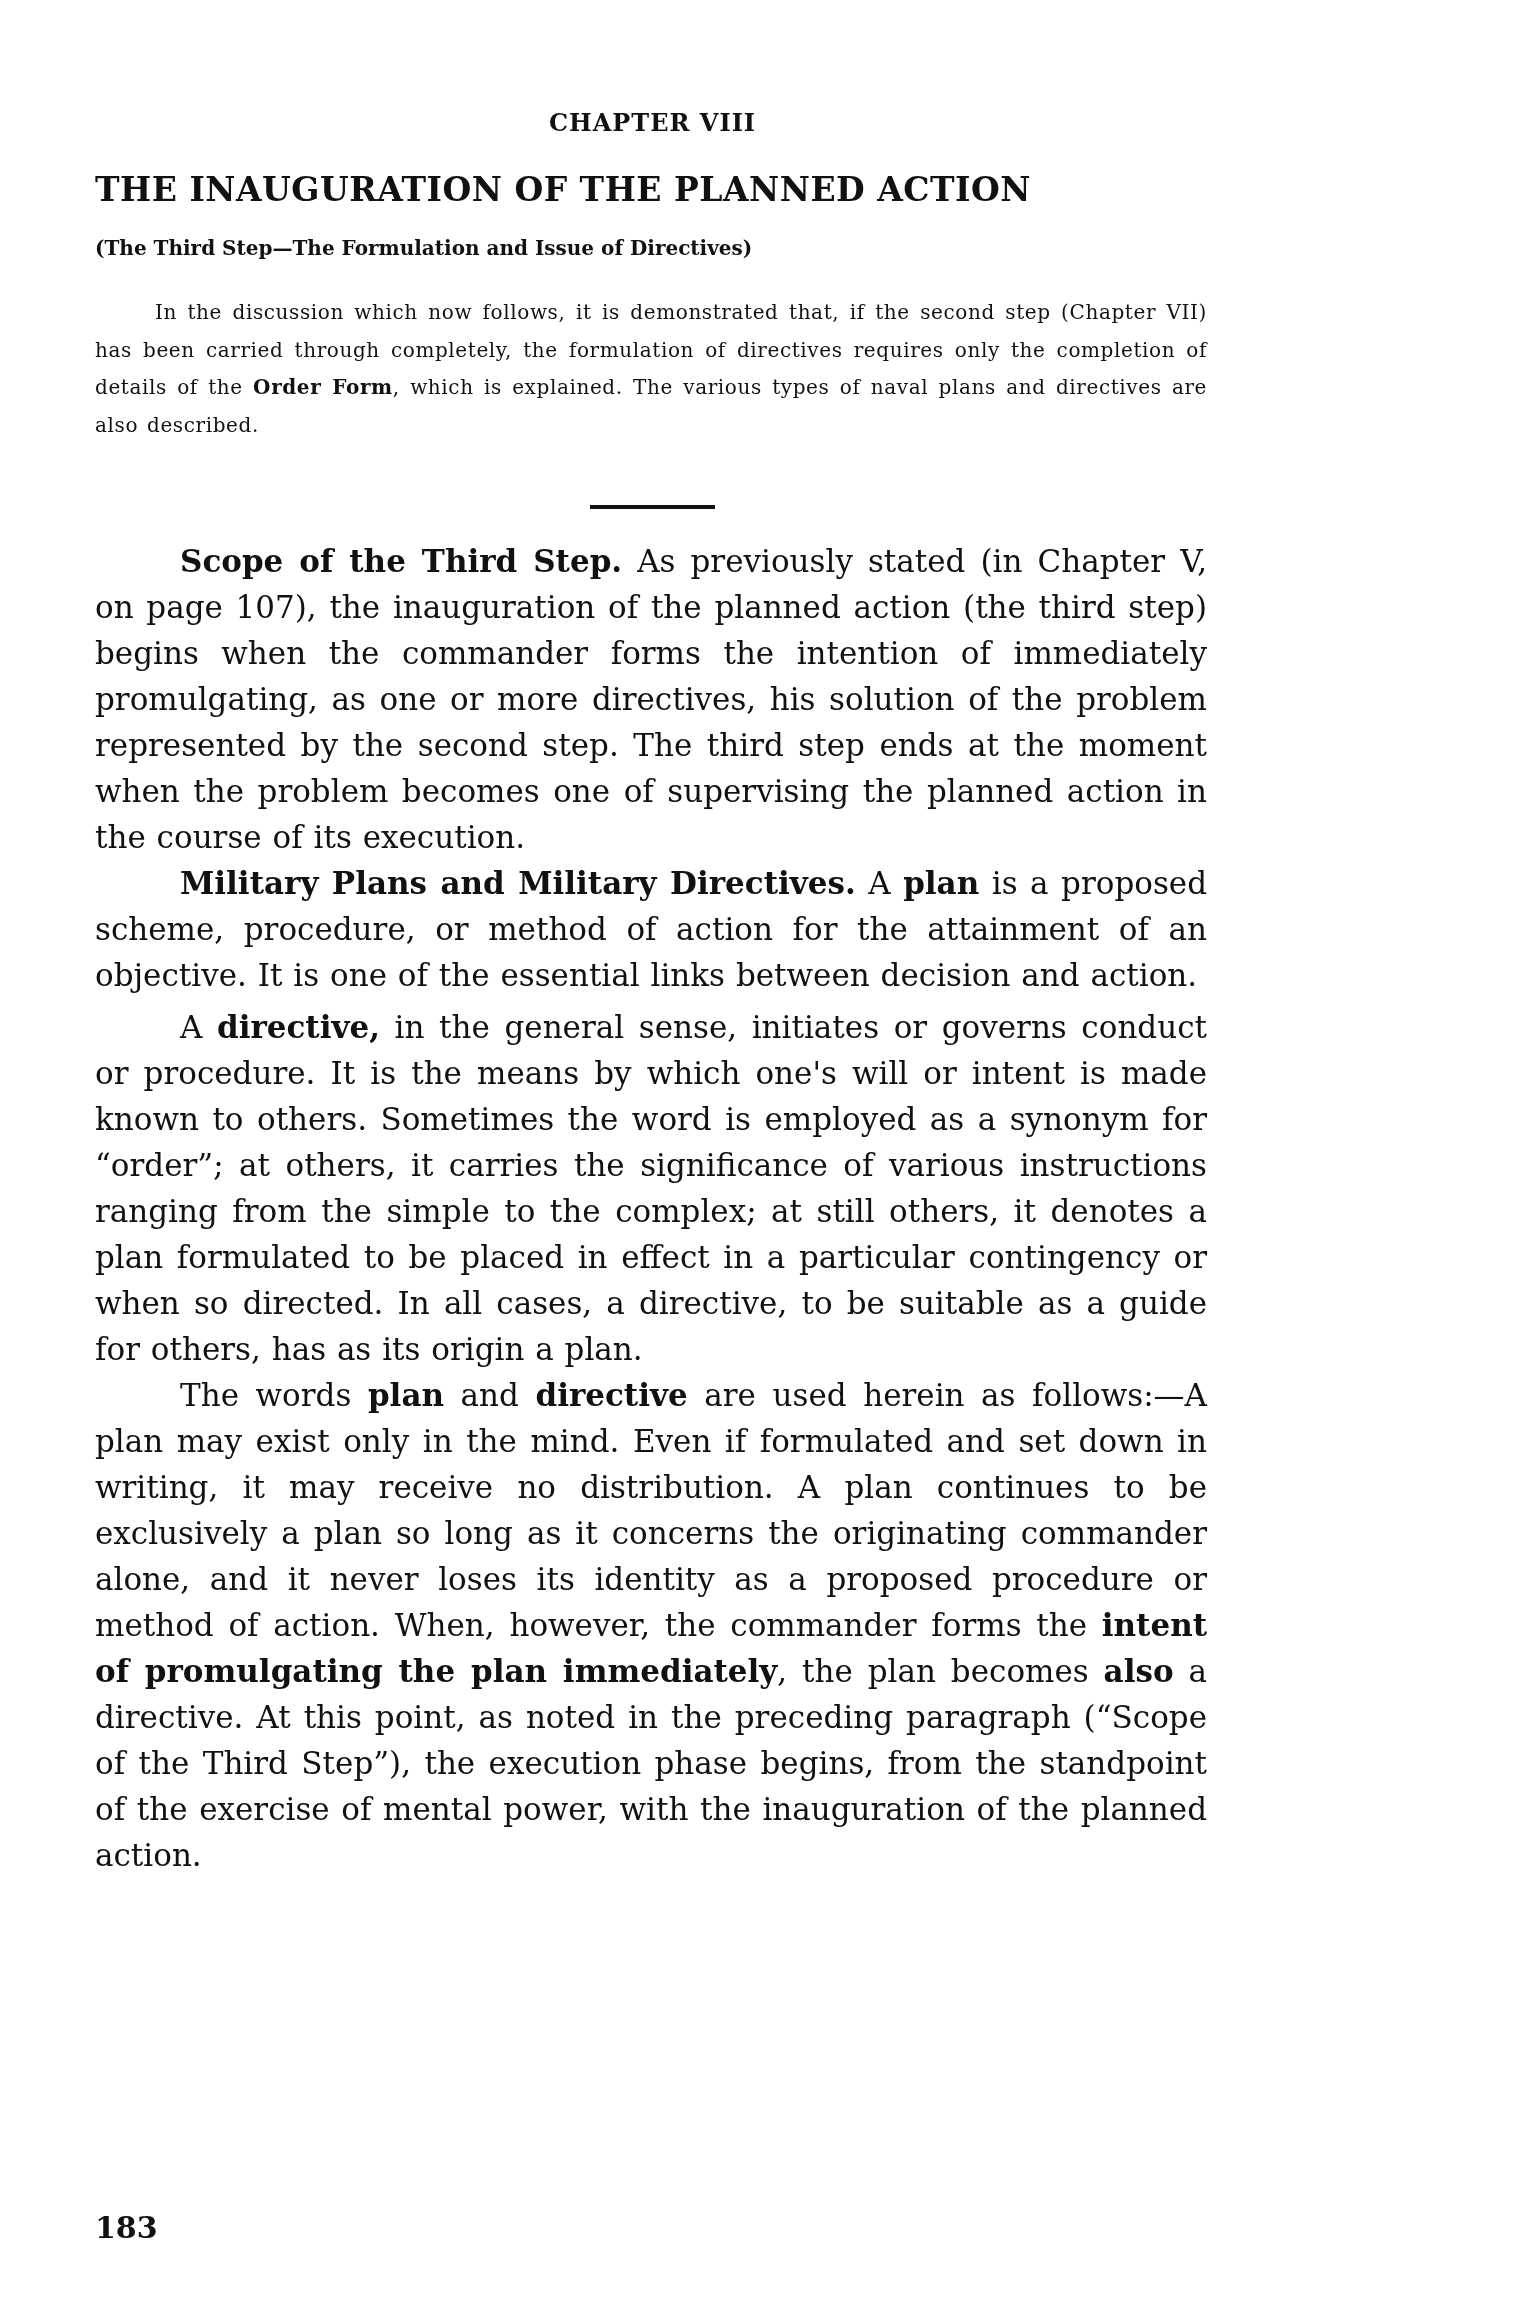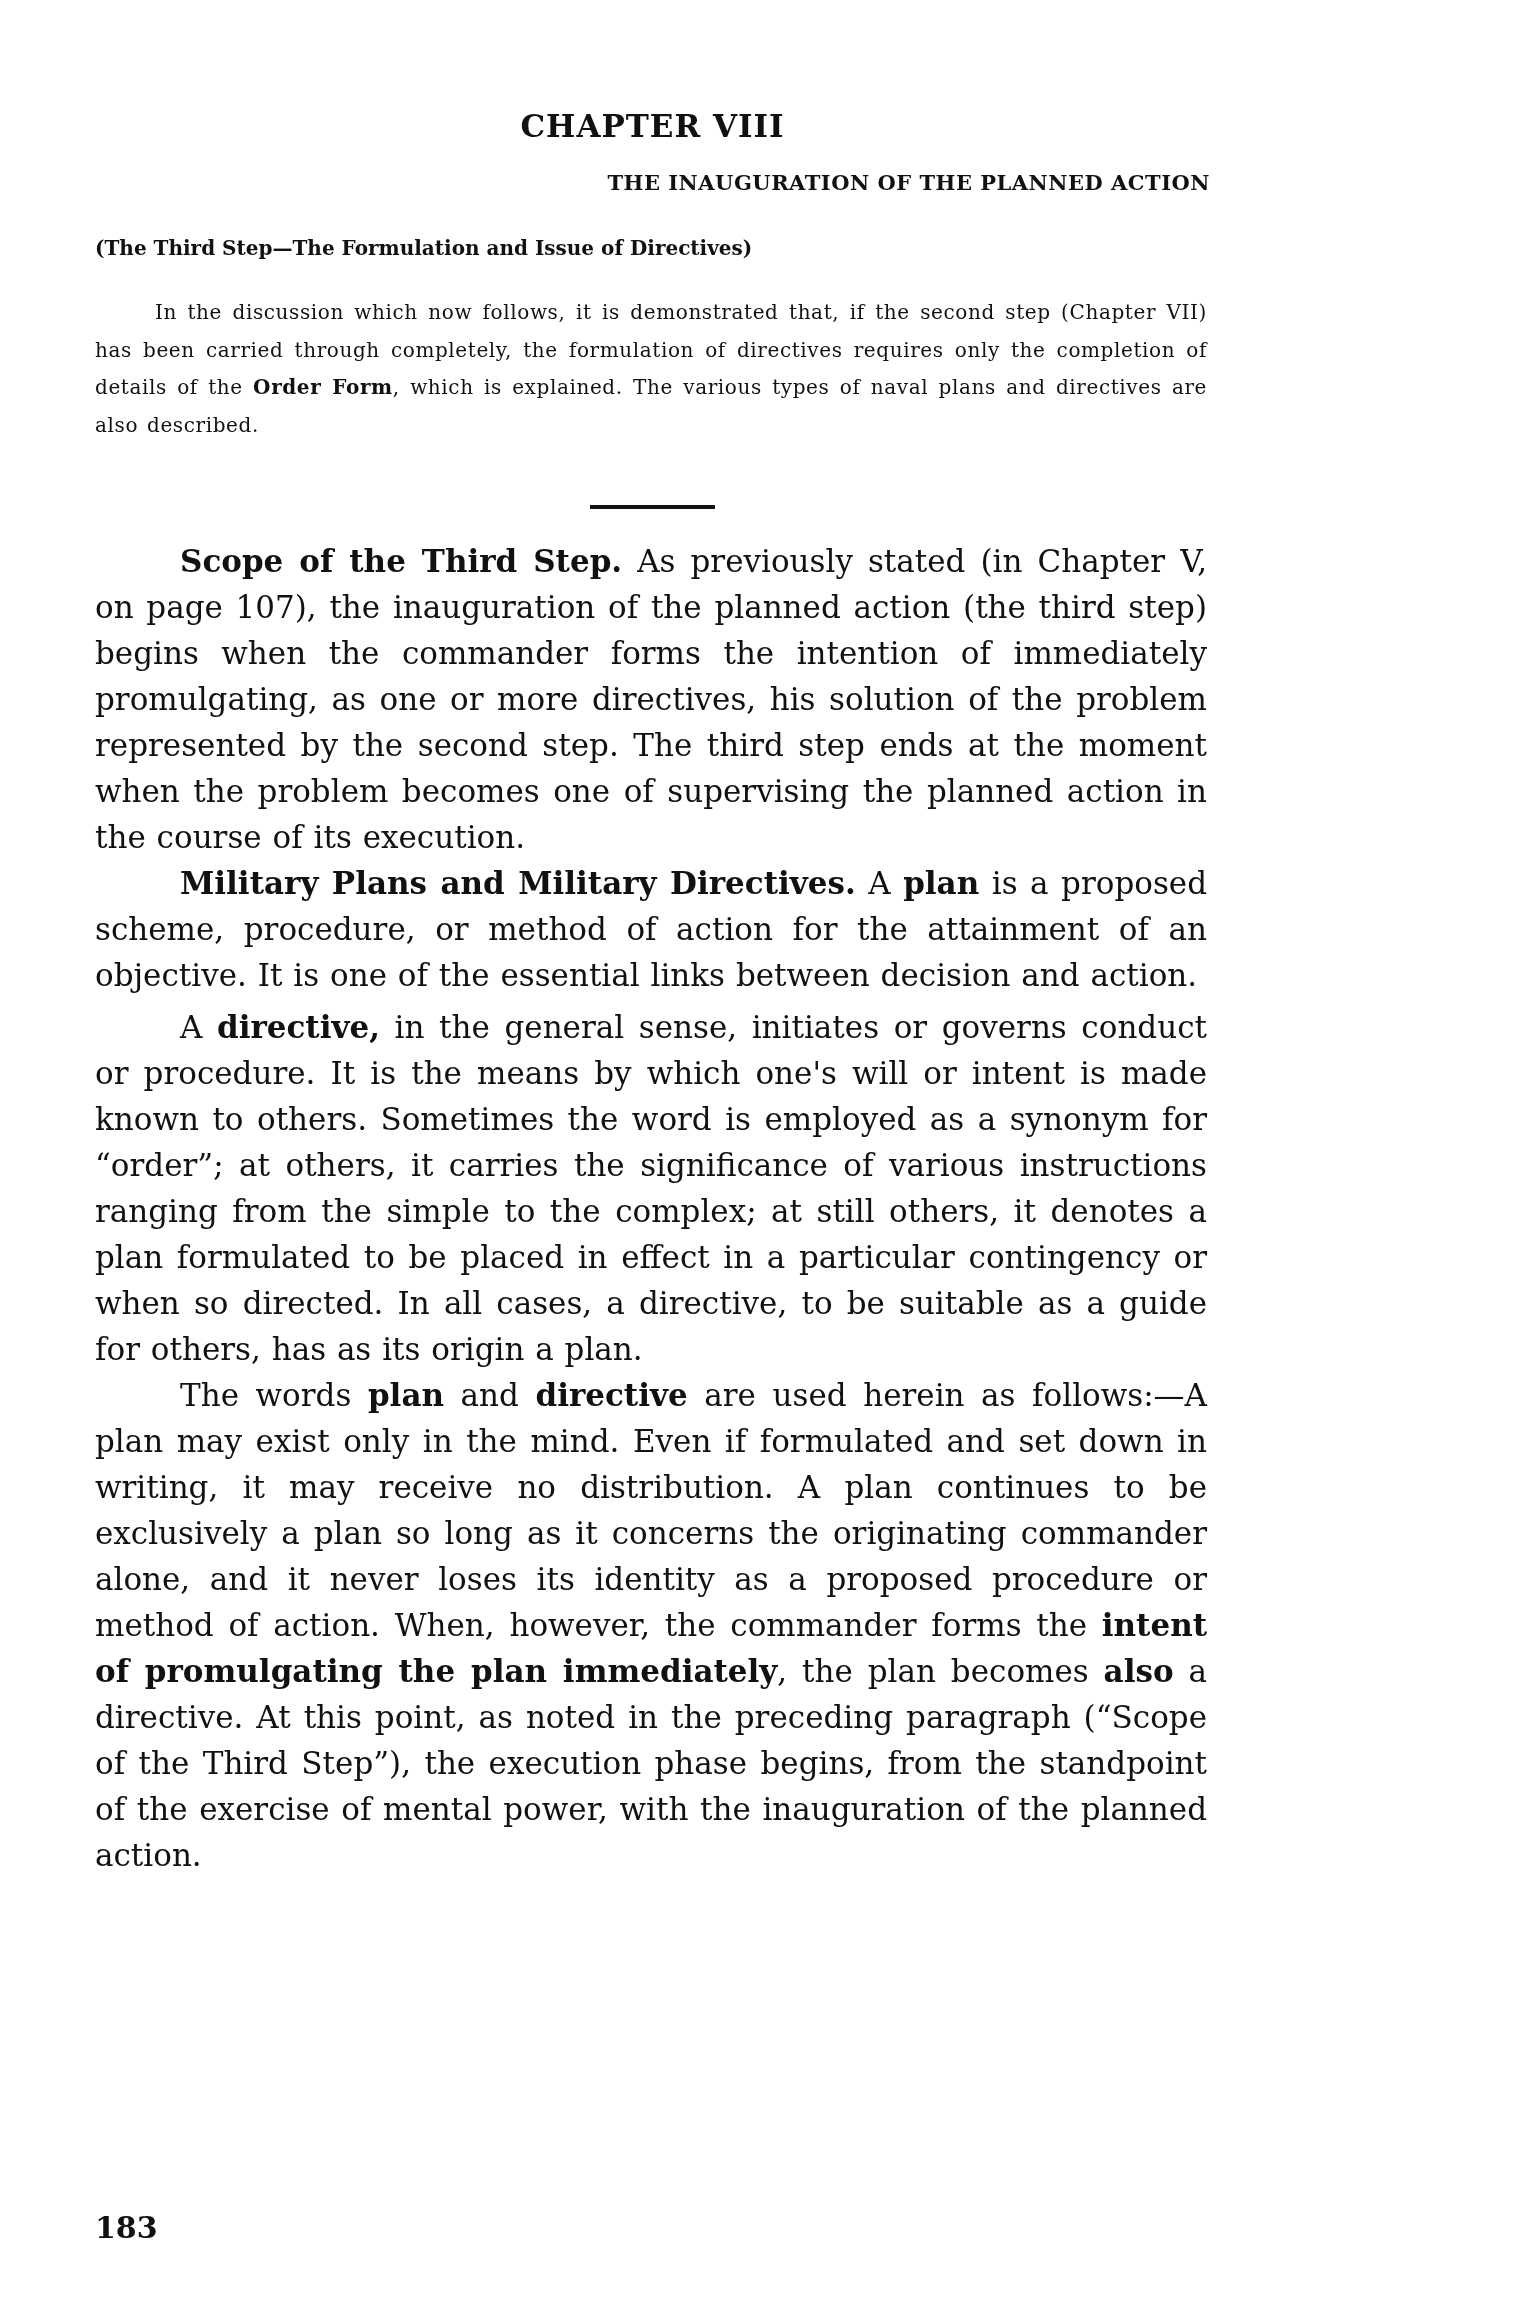--- a/index.html
+++ b/index.html
@@ -21,31 +21,31 @@
       top: 0;
       width: 1115px;
     }
     .chapter-num {
       position: absolute;
       top: 108px;
       left: 0;
       width: 1115px;
       text-align: center;
       font-weight: bold;
-      font-size: 31px;
+      font-size: 24px;
       letter-spacing: 1px;
     }
     .chapter-title {
       position: absolute;
       top: 170px;
       left: 0;
       width: 1115px;
-      text-align: right;
+      text-align: left;
       font-weight: bold;
-      font-size: 21px;
+      font-size: 33px;
       letter-spacing: 0.5px;
     }
     .chapter-subtitle {
       position: absolute;
       top: 236px;
       left: 0;
       width: 1115px;
       text-align: left;
       font-weight: bold;
       font-size: 20px;

